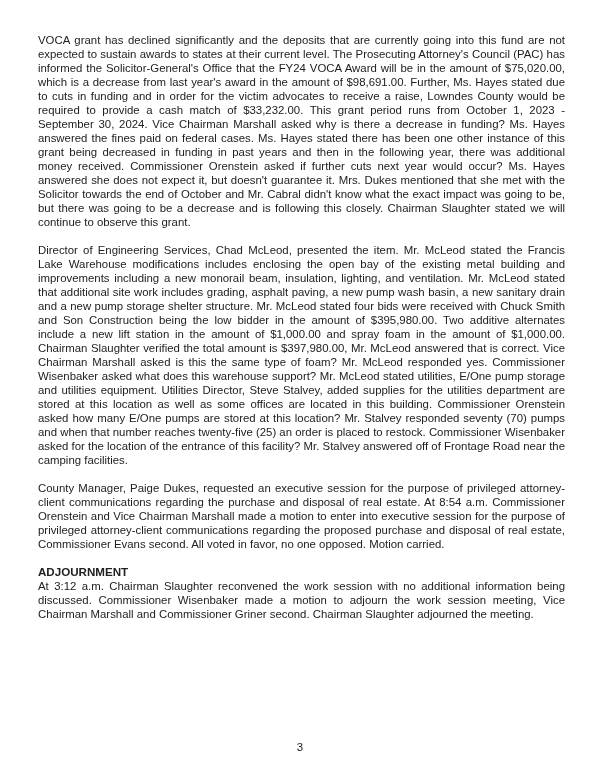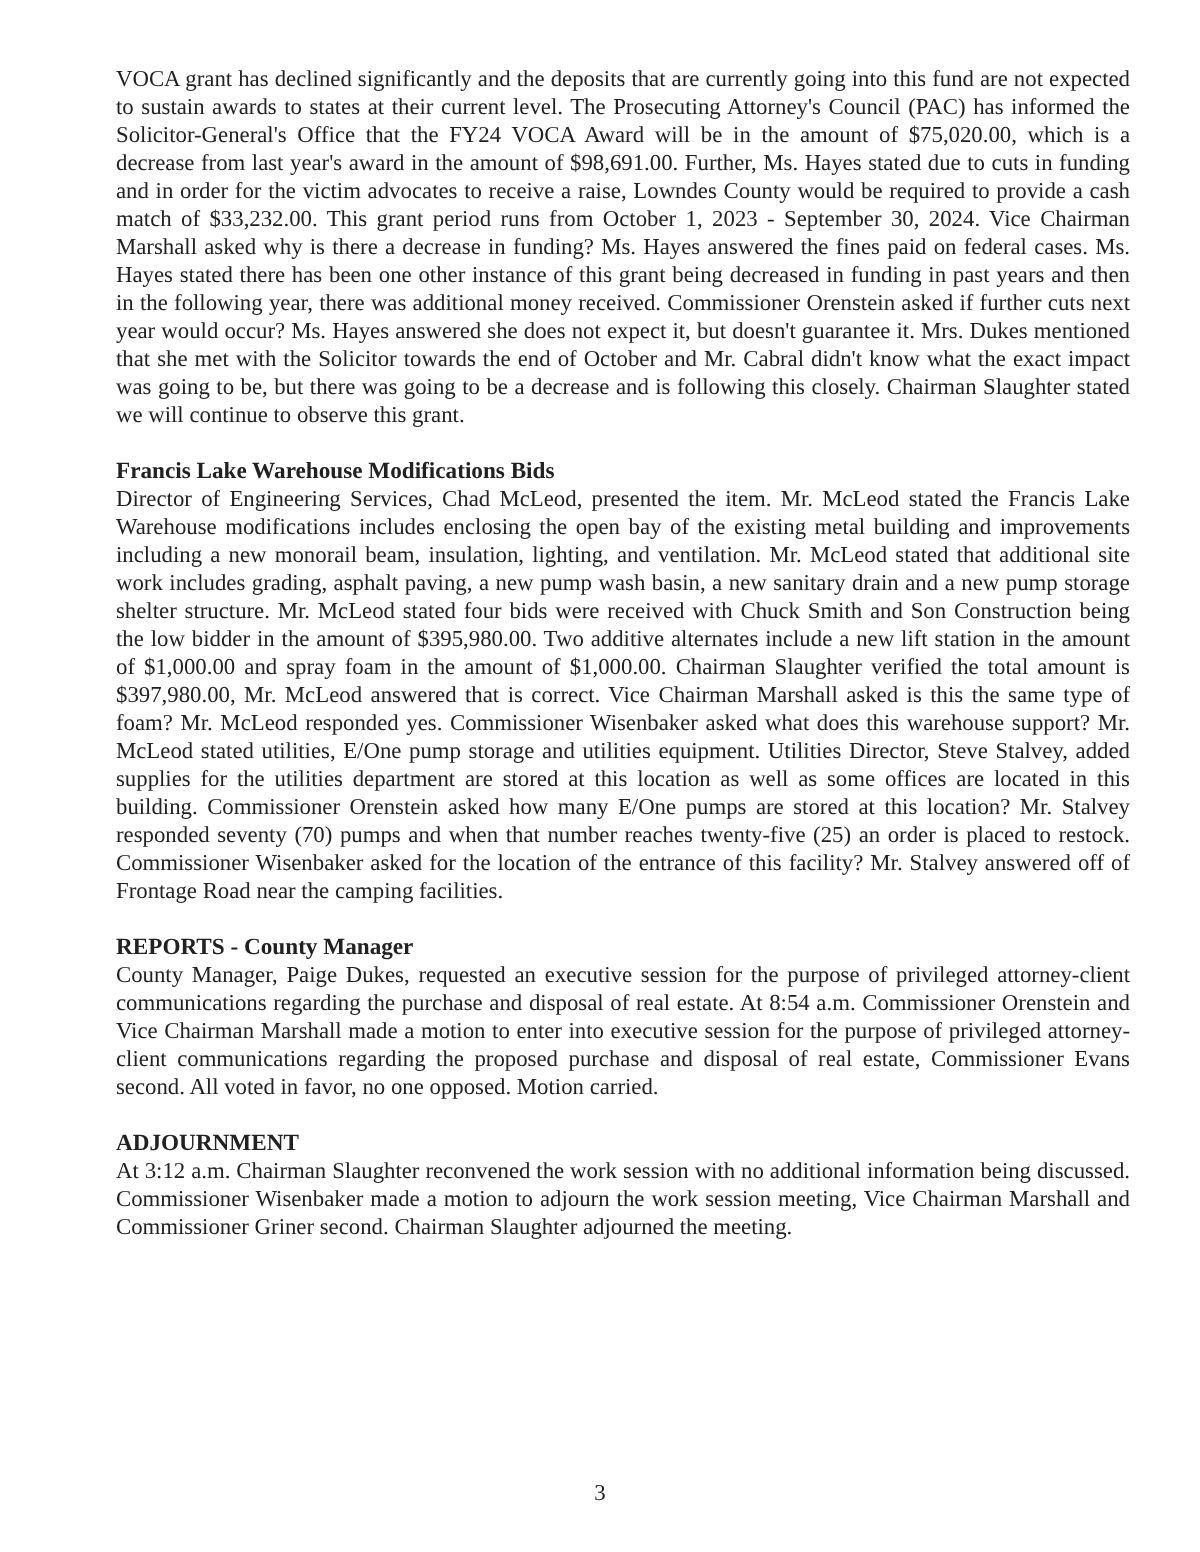--- a/index.html
+++ b/index.html
@@ -6,22 +6,22 @@
     margin: 0;
     padding: 0;
     background: #ffffff;
   }
   .page {
     position: relative;
     width: 600px;
     height: 776px;
     box-sizing: border-box;
     background: #ffffff;
-    padding: 33px 35px 0 58px;
-    font-family: Liberation Serif, serif;
+    padding: 33px 35px 0 38px;
+    font-family: Liberation Sans, sans-serif;
     font-size: 11.4px;
     line-height: 14px;
     color: #212121;
     overflow: hidden;
   }
   .body-paragraph {
     margin: 0 0 14px 0;
     text-align: justify;
   }
   .section-heading {
@@ -53,25 +53,23 @@
   }
 </style>
 </head>
 <body>
 
 <div class="page">
 
   <p class="body-paragraph">VOCA grant has declined significantly and the deposits that are currently going into this fund are not expected to sustain awards to states at their current level.  The Prosecuting Attorney's Council (PAC) has informed the Solicitor-General's Office that the FY24 VOCA Award will be in the amount of $75,020.00, which is a decrease from last year's award in the amount of $98,691.00.  Further, Ms. Hayes stated due to cuts in funding and in order for the victim advocates to receive a raise, Lowndes County would be required to provide a cash match of $33,232.00.  This grant period runs from October 1, 2023 - September 30, 2024.  Vice Chairman Marshall asked why is there a decrease in funding? Ms. Hayes answered the fines paid on federal cases.  Ms. Hayes stated there has been one other instance of this grant being decreased in funding in past years and then in the following year, there was additional money received. Commissioner Orenstein asked if further cuts next year would occur? Ms. Hayes answered she does not expect it, but doesn't guarantee it.  Mrs. Dukes mentioned that she met with the Solicitor towards the end of October and Mr. Cabral didn't know what the exact impact was going to be, but there was going to be a decrease and is following this closely.  Chairman Slaughter stated we will continue to observe this grant.</p>
 
 
-  <h3 class="item-heading">Francis Lake Warehouse Modifications Bids</h3>
 
   <p class="body-paragraph">Director of Engineering Services, Chad McLeod, presented the item.  Mr. McLeod stated the Francis Lake Warehouse modifications includes enclosing the open bay of the existing metal building and improvements including a new monorail beam, insulation, lighting, and ventilation.  Mr. McLeod stated that additional site work includes grading, asphalt paving, a new pump wash basin, a new sanitary drain and a new pump storage shelter structure.  Mr. McLeod stated four bids were received with Chuck Smith and Son Construction being the low bidder in the amount of $395,980.00.  Two additive alternates include a new lift station in the amount of $1,000.00 and spray foam in the amount of $1,000.00.  Chairman Slaughter verified the total amount is $397,980.00, Mr. McLeod answered that is correct.  Vice Chairman Marshall asked is this the same type of foam?  Mr. McLeod responded yes. Commissioner Wisenbaker asked what does this warehouse support?  Mr. McLeod stated utilities, E/One pump storage and utilities equipment.  Utilities Director, Steve Stalvey, added supplies for the utilities department are stored at this location as well as some offices are located in this building. Commissioner Orenstein asked how many E/One pumps are stored at this location?  Mr. Stalvey responded seventy (70) pumps and when that number reaches twenty-five (25) an order is placed to restock.  Commissioner Wisenbaker asked for the location of the entrance of this facility?  Mr. Stalvey answered off of Frontage Road near the camping facilities.</p>
 
-  <h2 class="run-in-heading">REPORTS - County Manager</h2>
 
   <p class="body-paragraph">County Manager, Paige Dukes, requested an executive session for the purpose of privileged attorney-client communications regarding the purchase and disposal of real estate.  At 8:54 a.m. Commissioner Orenstein and Vice Chairman Marshall made a motion to enter into executive session for the purpose of privileged attorney-client communications regarding the proposed purchase and disposal of real estate, Commissioner Evans second.  All voted in favor, no one opposed.  Motion carried.</p>
 
   <h2 class="run-in-heading">ADJOURNMENT</h2>
 
   <p class="body-paragraph">At 3:12 a.m. Chairman Slaughter reconvened the work session with no additional information being discussed.  Commissioner Wisenbaker made a motion to adjourn the work session meeting, Vice Chairman Marshall and Commissioner Griner second.  Chairman Slaughter adjourned the meeting.</p>
 
   <div class="page-number">3</div>
 
 </div>

